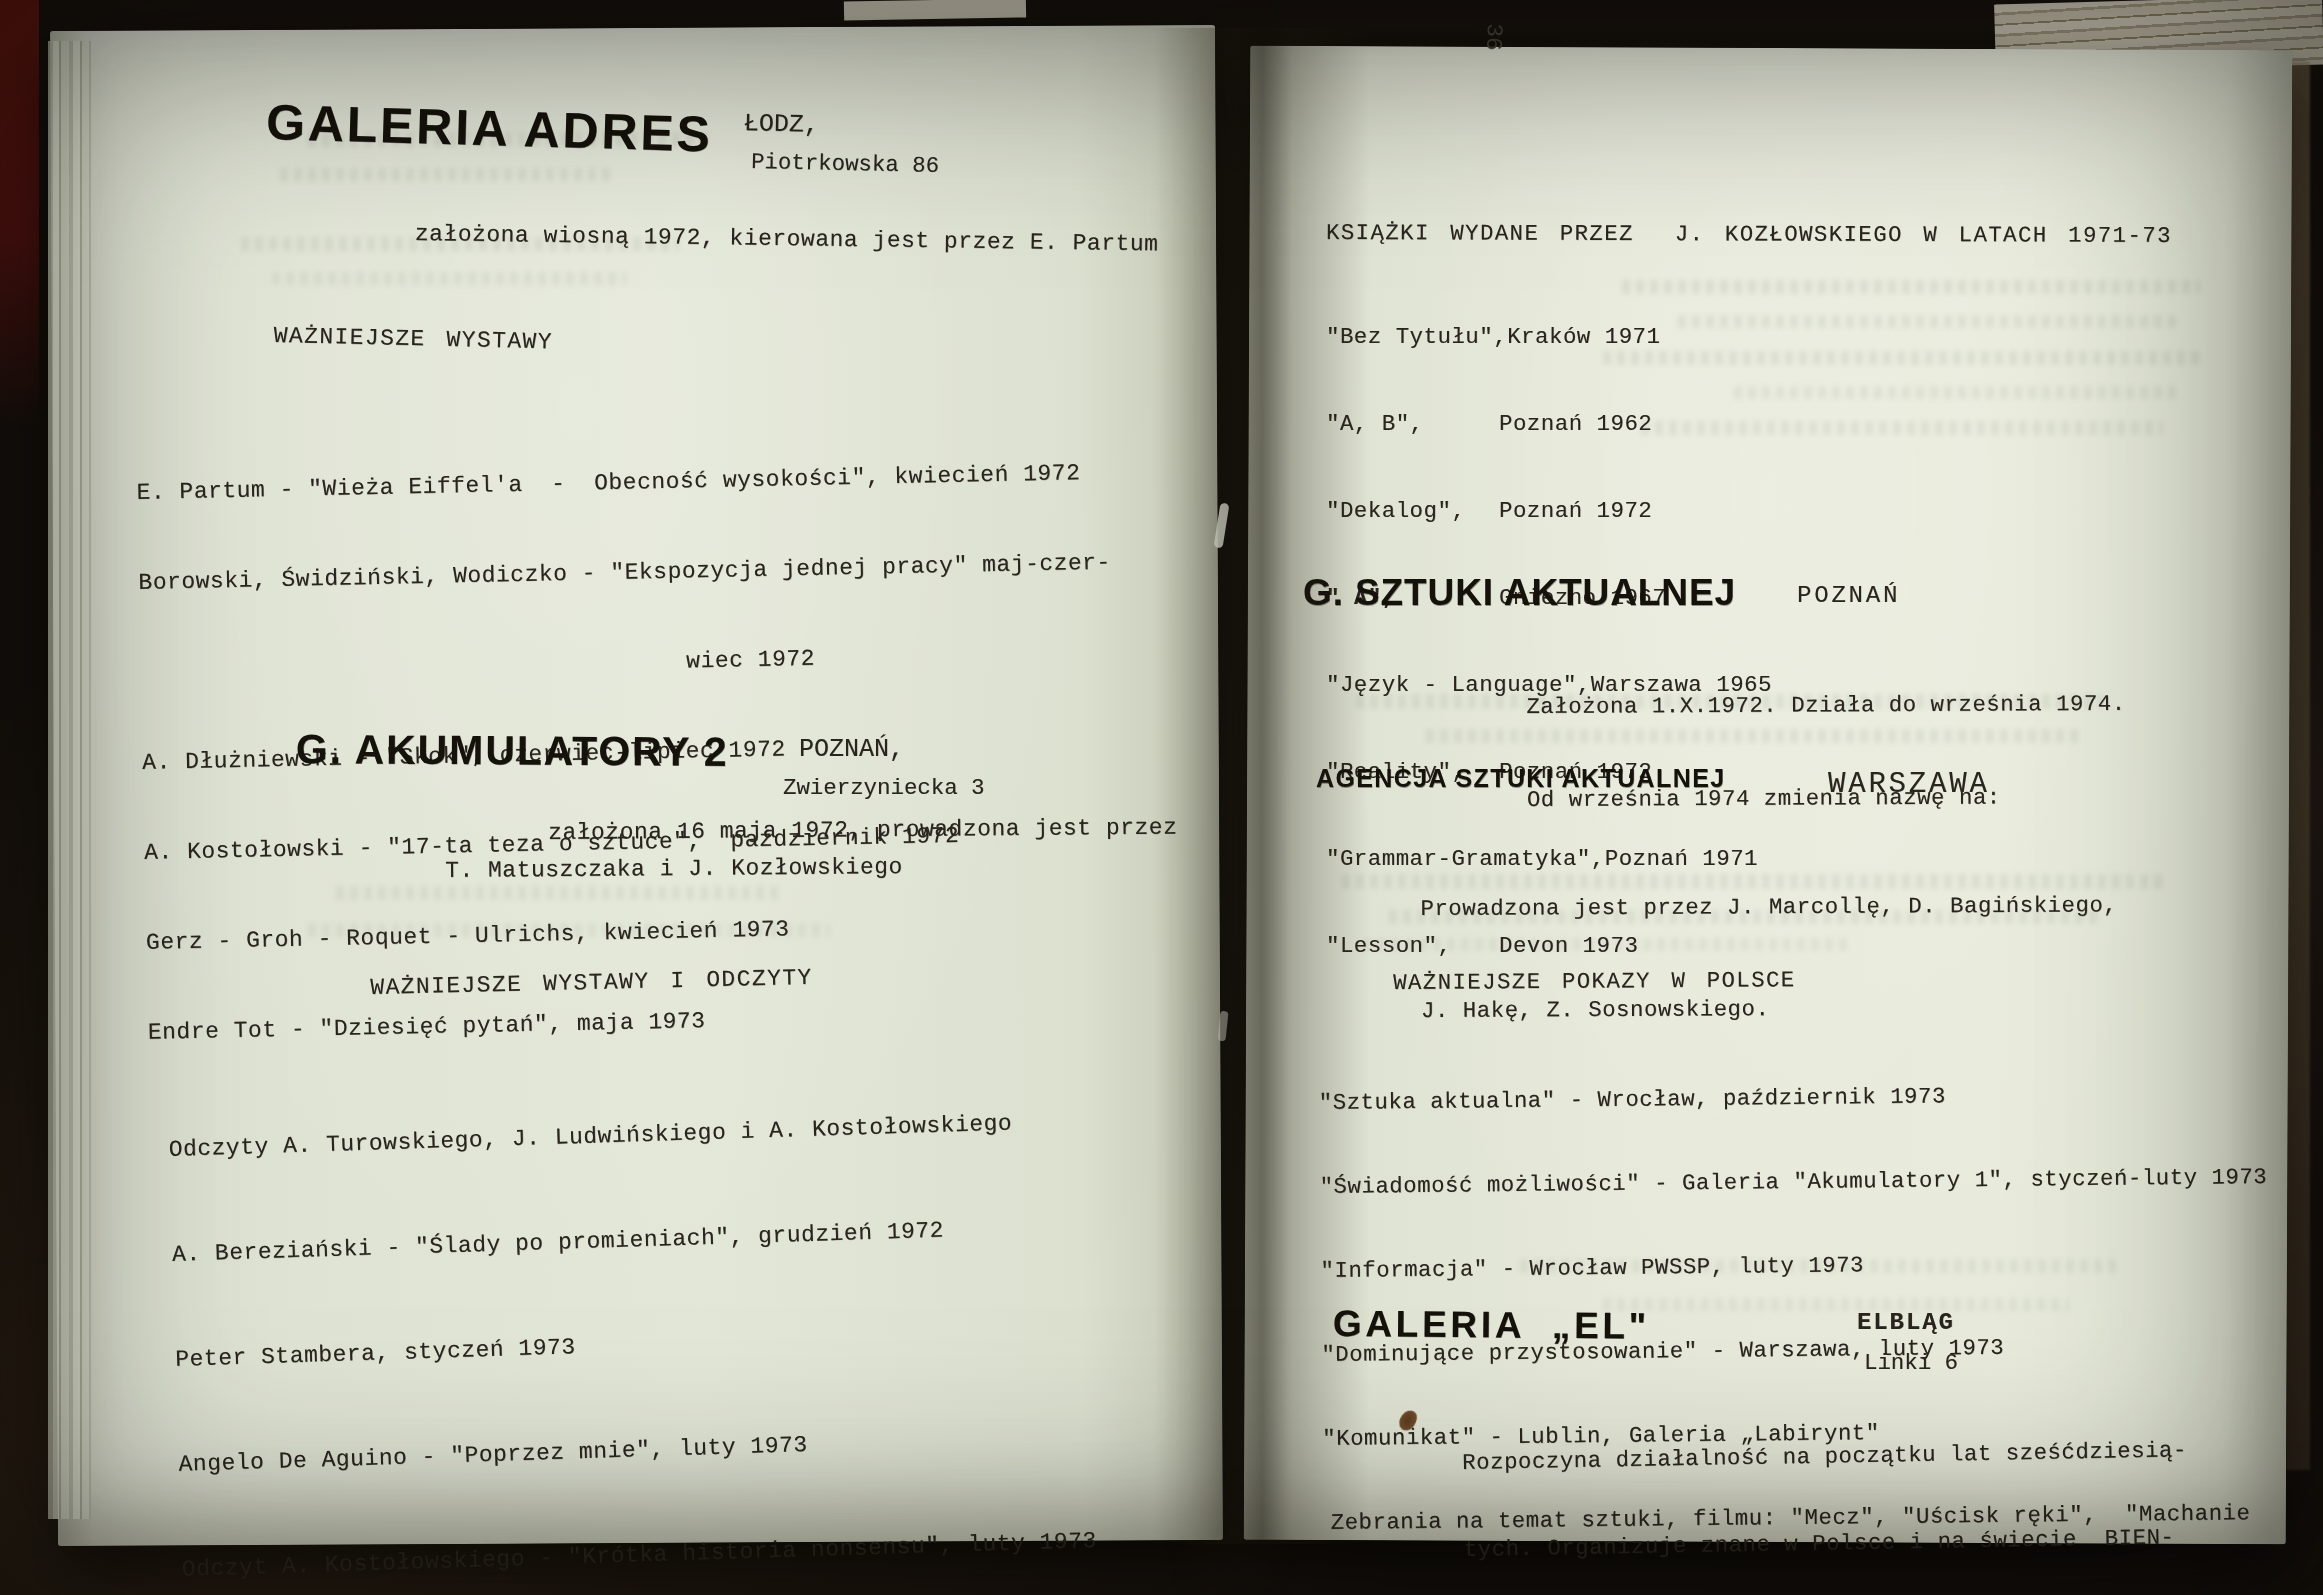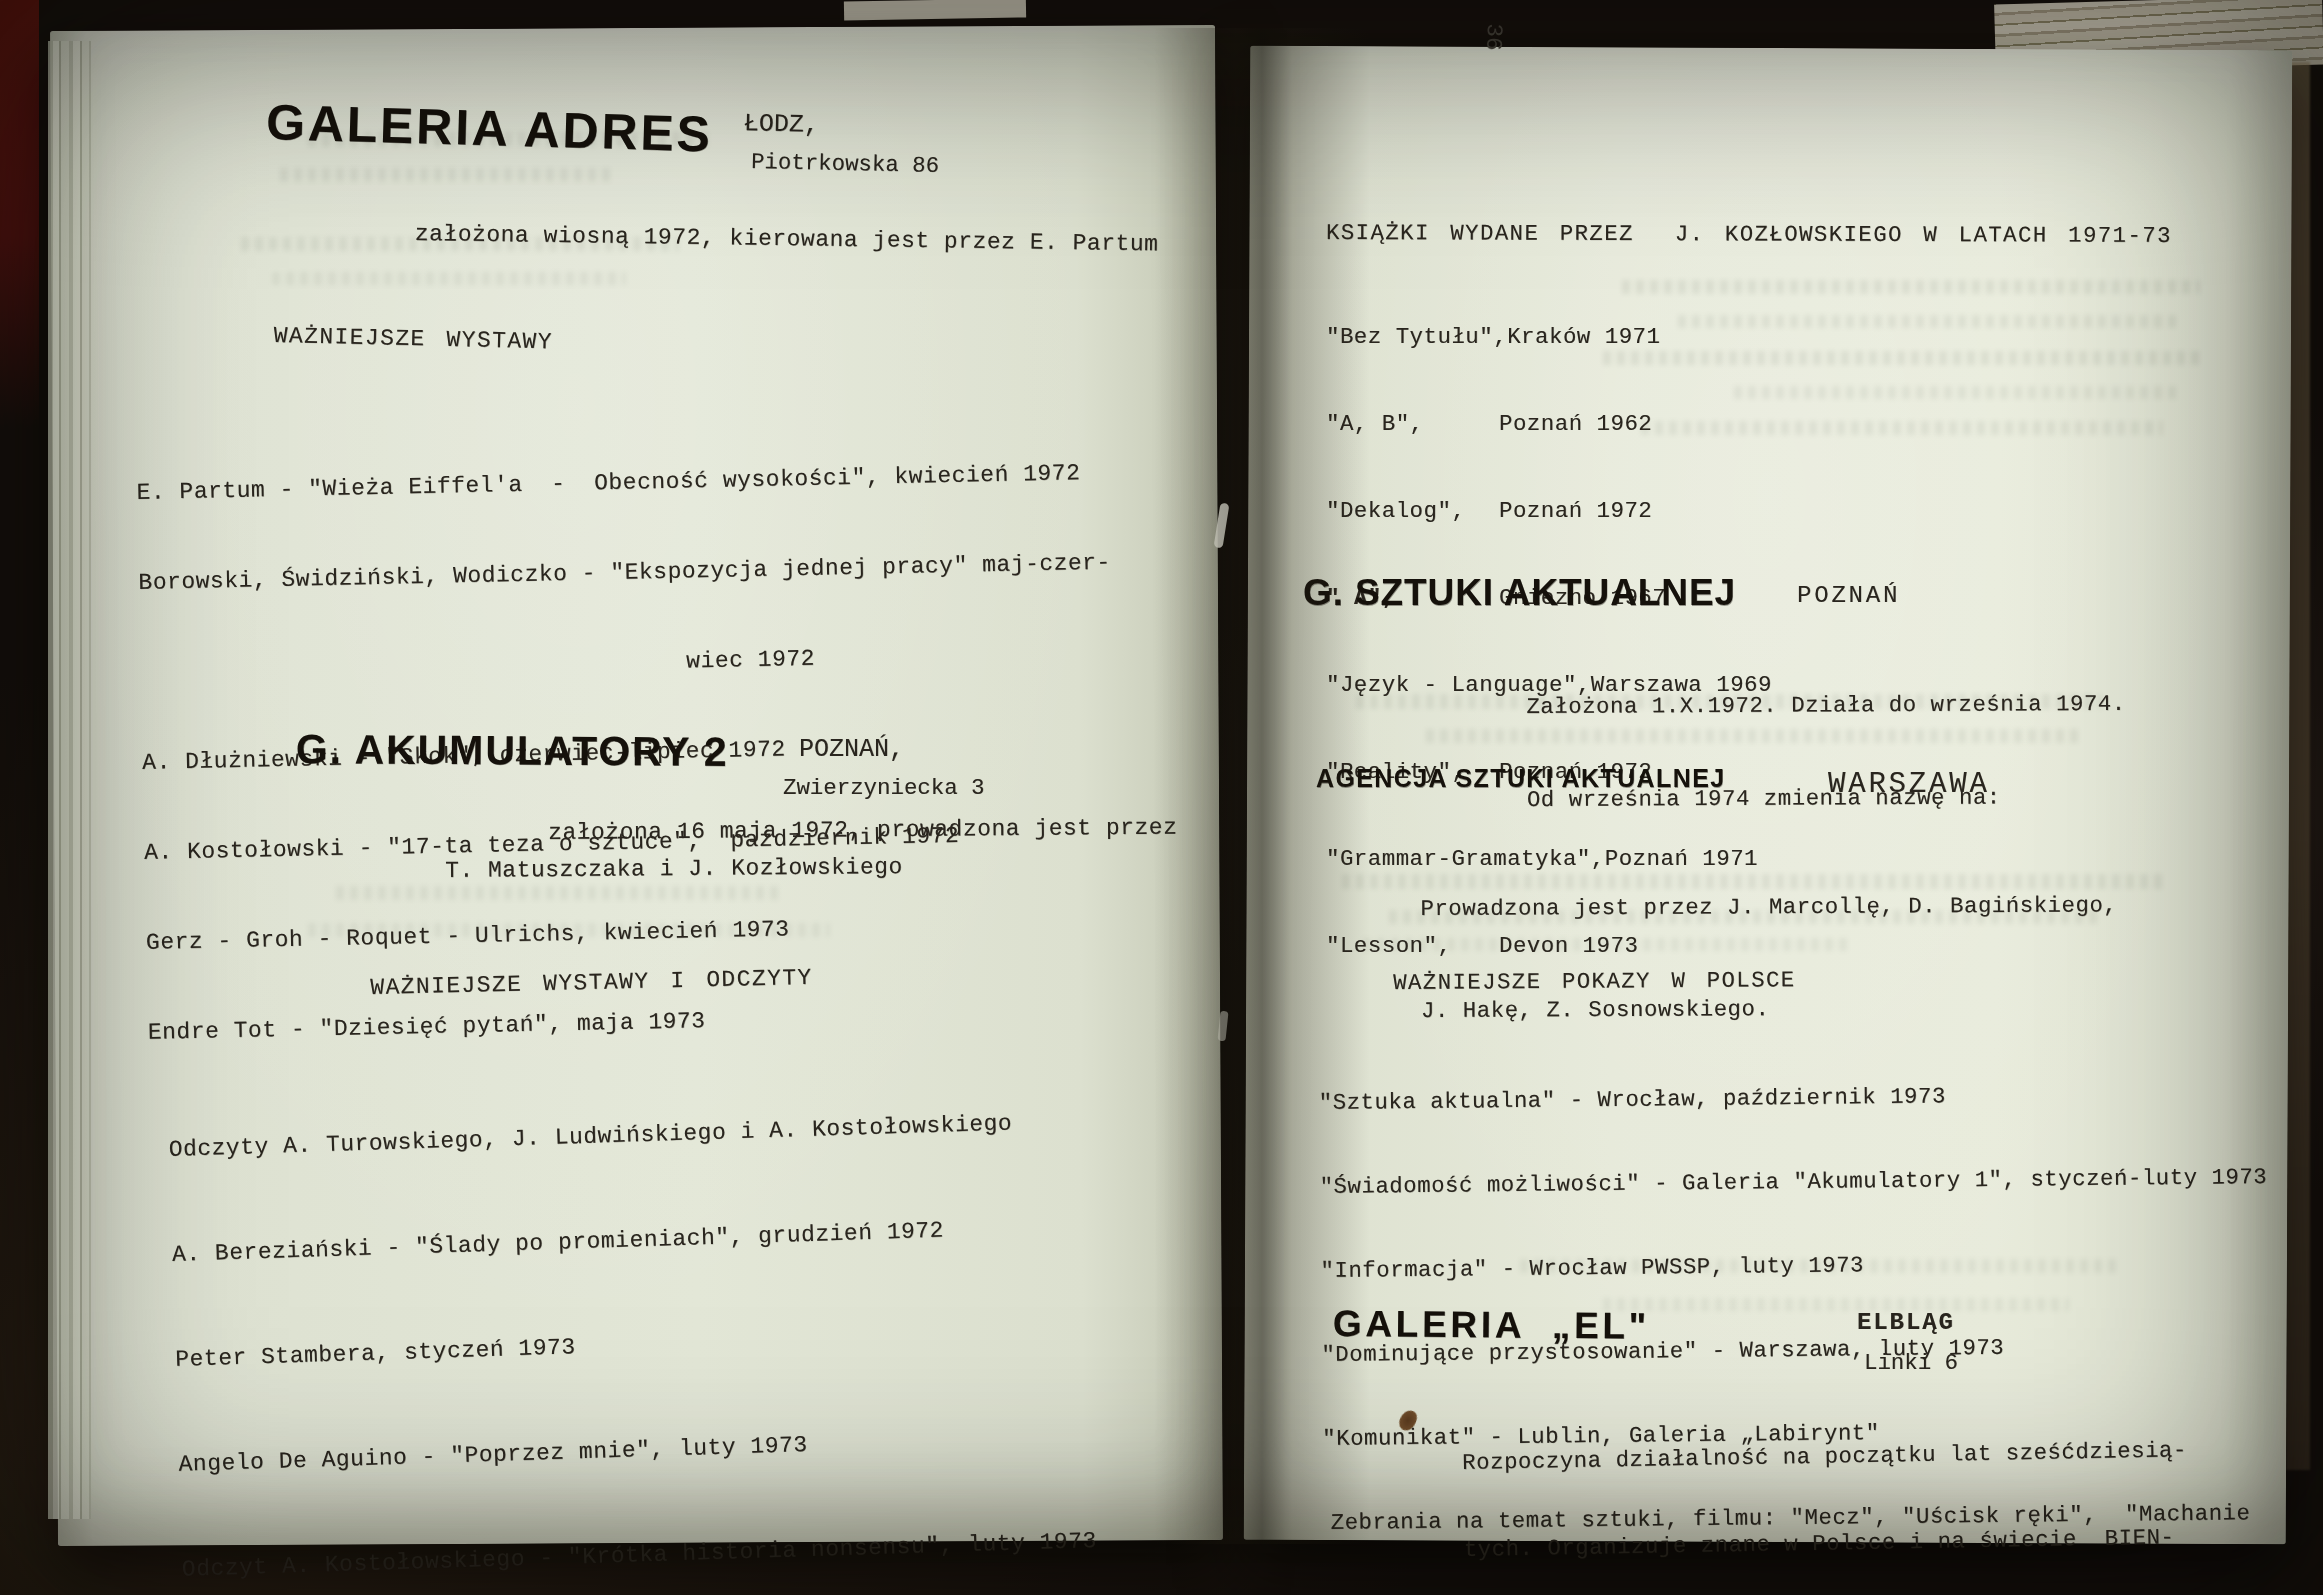--- a/index.html
+++ b/index.html
@@ -134,21 +134,21 @@
   <span class="book-row">
     <span class="book-title">"Dekalog",</span>
     <span>Poznań 1972</span>
   </span>
   <span class="book-row">
     <span class="book-title lambda">" Λ",</span>
     <span>Gniezno 1967</span>
   </span>
   <span class="book-row">
     <span class="book-title">"Język - Language",</span>
-    <span>Warszawa 1969</span>
+    <span>Warszawa 1965</span>
   </span>
   <span class="book-row">
     <span class="book-title">"Reality",</span>
     <span>Poznań 1972</span>
   </span>
   <span class="book-row">
     <span class="book-title">"Grammar-Gramatyka",</span>
     <span>Poznań 1971</span>
   </span>
   <span class="book-row">

